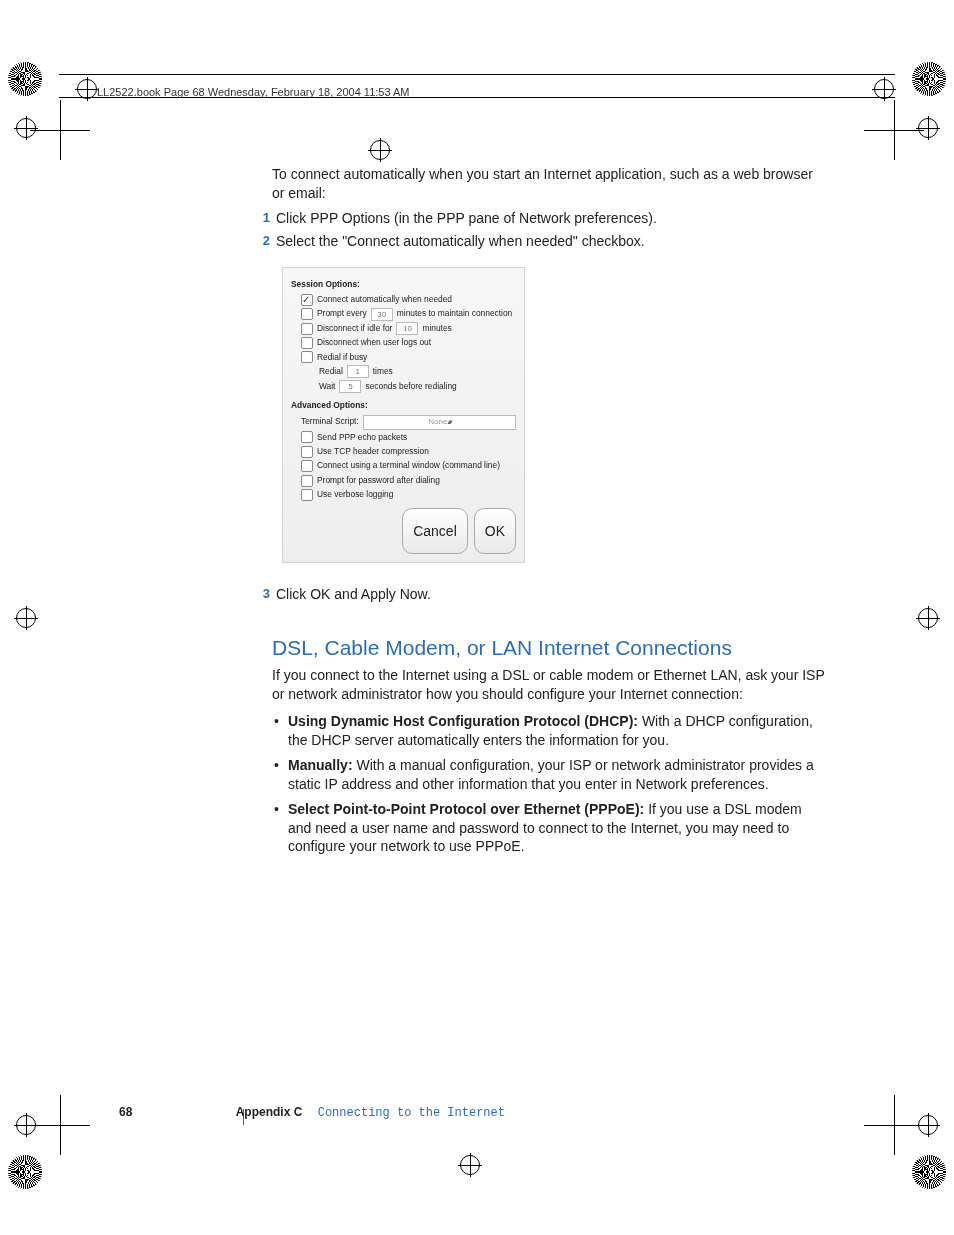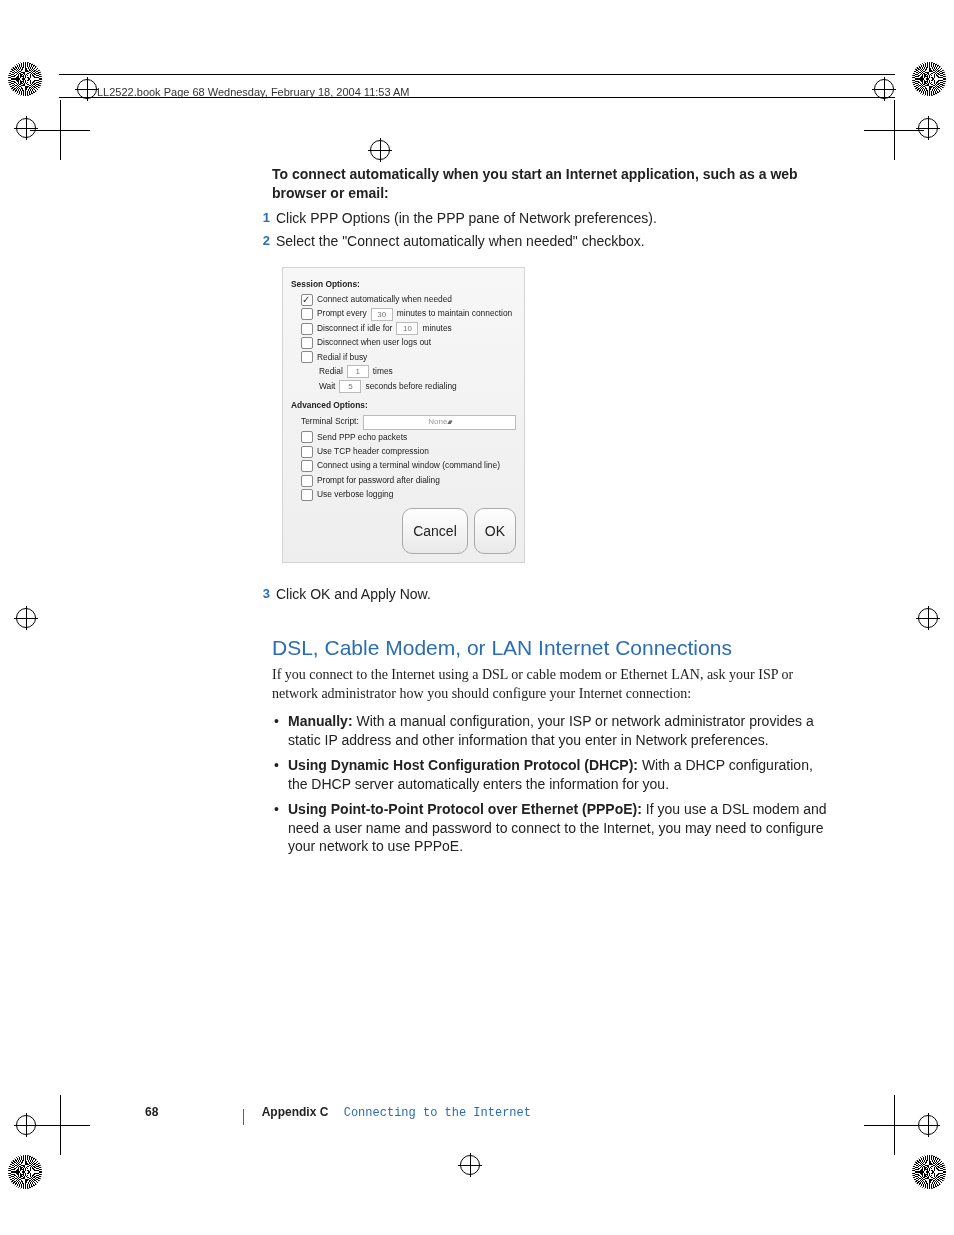--- a/index.html
+++ b/index.html
@@ -77,21 +77,21 @@
   }
 
   .content {
     position: absolute;
     top: 165px;
     left: 272px;
     width: 555px;
   }
 
   .intro-bold {
-    font-weight: 700;
+    font-weight: 400;
   }
 
   ol.steps {
     list-style: none;
     padding: 0;
     margin: 6px 0 0 -24px;
   }
   ol.steps li {
     display: flex;
     margin-bottom: 4px;
@@ -147,21 +147,21 @@
   }
 
   h2.section-heading {
     color: #2a6db5;
     font-weight: 400;
     font-size: 21px;
     margin: 30px 0 0 0;
     font-family: "Lucida Grande", "Helvetica Neue", Arial, sans-serif;
   }
 
-  .para { margin: 4px 0 8px 0; font-family: Liberation Serif, serif; }
+  .para { margin: 4px 0 8px 0; }
 
   ul.bullets {
     list-style: none;
     padding: 0;
     margin: 2px 0 10px 0;
   }
   ul.bullets > li {
     position: relative;
     padding-left: 16px;
     margin-bottom: 6px;
@@ -175,21 +175,21 @@
   }
   .bold-run { font-weight: 600; }
 
   .footer {
     position: absolute;
     bottom: 114px;
     left: 119px;
     width: 700px;
     font-size: 12px;
   }
-  .footer .pg { font-weight: 700; margin-right: 100px; margin-left: 26px; }
+  .footer .pg { font-weight: 700; margin-right: 100px; }
   .footer .apx { font-weight: 700; }
   .footer .apx-title { color: #2a6db5; margin-left: 12px; font-family: Liberation Mono, monospace; }
 
   .vrule {
     position: absolute;
     left: 243px;
     top: 1109px;
     width: 1px;
     height: 16px;
     background: #2a6db5;
@@ -318,27 +318,27 @@
       <span>Click OK and Apply Now.</span>
     </li>
   </ol>
 
   <h2 class="section-heading">DSL, Cable Modem, or LAN Internet Connections</h2>
 
   <div class="para">If you connect to the Internet using a DSL or cable modem or Ethernet LAN, ask your ISP or network administrator how you should configure your Internet connection:</div>
 
   <ul class="bullets">
     <li>
+      <span class="bold-run">Using Dynamic Host Configuration Protocol (DHCP):</span><span>  With a DHCP configuration, the DHCP server automatically enters the information for you.</span>
+    </li>
+    <li>
       <span class="bold-run">Manually:</span><span>  With a manual configuration, your ISP or network administrator provides a static IP address and other information that you enter in Network preferences.</span>
     </li>
     <li>
-      <span class="bold-run">Using Dynamic Host Configuration Protocol (DHCP):</span><span>  With a DHCP configuration, the DHCP server automatically enters the information for you.</span>
-    </li>
-    <li>
-      <span class="bold-run">Using Point-to-Point Protocol over Ethernet (PPPoE):</span><span>  If you use a DSL modem and need a user name and password to connect to the Internet, you may need to configure your network to use PPPoE.</span>
+      <span class="bold-run">Select Point-to-Point Protocol over Ethernet (PPPoE):</span><span>  If you use a DSL modem and need a user name and password to connect to the Internet, you may need to configure your network to use PPPoE.</span>
     </li>
   </ul>
 
 
 </div>
 
 <div class="vrule"></div>
 <div class="footer">
   <span class="pg">68</span>
   <span class="apx">Appendix C</span>

